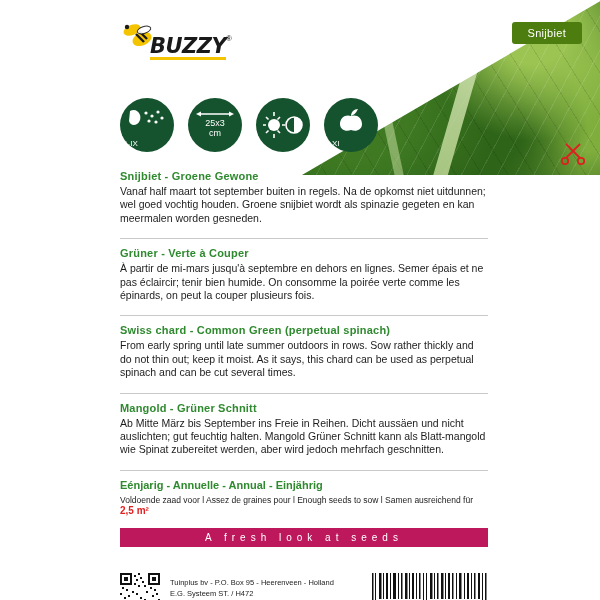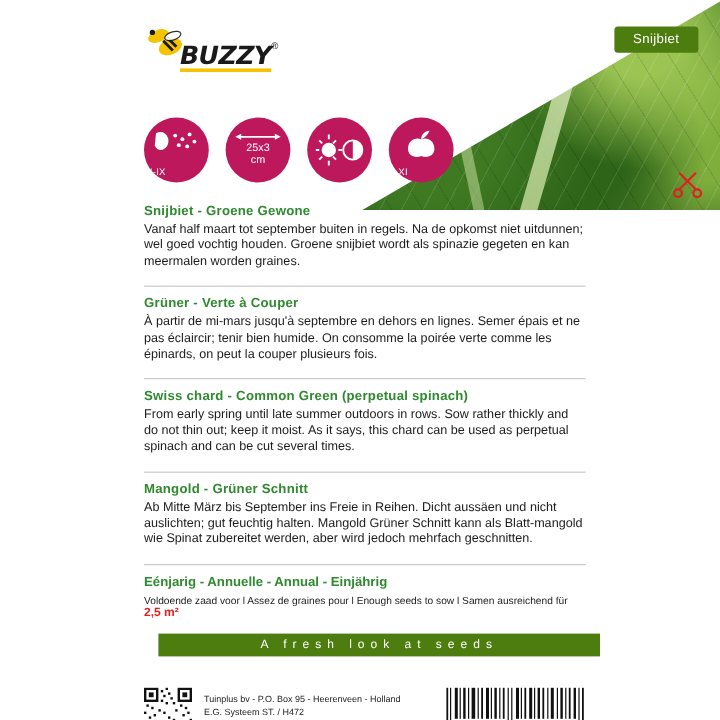--- a/index.html
+++ b/index.html
@@ -141,21 +141,21 @@
   }
   .icon-wrap {
     width: 54px;
     height: 54px;
     position: relative;
   }
   .circle {
     width: 54px;
     height: 54px;
     border-radius: 50%;
-    background: #be185d;
+    background: #14532d;
     position: relative;
     overflow: hidden;
   }
   .icon-caption {
     position: absolute;
     left: 0;
     width: 54px;
     bottom: 4px;
     color: #ffffff;
     font-size: 8px;
@@ -240,25 +240,25 @@
   }
   .quantity .qty-val {
     color: #e02020;
     font-weight: bold;
     font-size: 10px;
   }
 
   
   .fresh-bar {
     position: absolute;
-    left: 132px;
+    left: 120px;
     top: 528px;
     width: 368px;
     height: 19px;
-    background: #4d7c0f;
+    background: #be185d;
     color: #ffffff;
     font-size: 10px;
     letter-spacing: 5px;
     display: flex;
     align-items: center;
     justify-content: center;
   }
 
   
   .footer {
@@ -411,21 +411,21 @@
       <line x1="20" y1="4" x2="6" y2="18"></line>
       <circle cx="5" cy="21" r="3.2"></circle>
       <circle cx="21" cy="21" r="3.2"></circle>
     </g>
   </svg>
 
   <div class="content">
 
     <div class="lang-block">
       <p class="lang-title">Snijbiet - Groene  Gewone</p>
-      <p class="lang-body">Vanaf half maart tot september buiten in regels. Na de opkomst niet uitdunnen; wel goed vochtig houden. Groene snijbiet wordt als spinazie gegeten en kan meermalen worden graines.</p>
+      <p class="lang-body">Vanaf half maart tot september buiten in regels. Na de opkomst niet uitdunnen; wel goed vochtig houden. Groene snijbiet wordt als spinazie gegeten en kan meermalen worden gesneden.</p>
     </div>
     <hr class="divider">
 
     <div class="lang-block">
       <p class="lang-title">Grüner - Verte à Couper</p>
       <p class="lang-body">À partir de mi-mars jusqu'à septembre en dehors en lignes. Semer épais et ne pas éclaircir; tenir bien humide. On consomme la poirée verte comme les épinards, on peut la couper plusieurs fois.</p>
     </div>
     <hr class="divider">
 
     <div class="lang-block">

